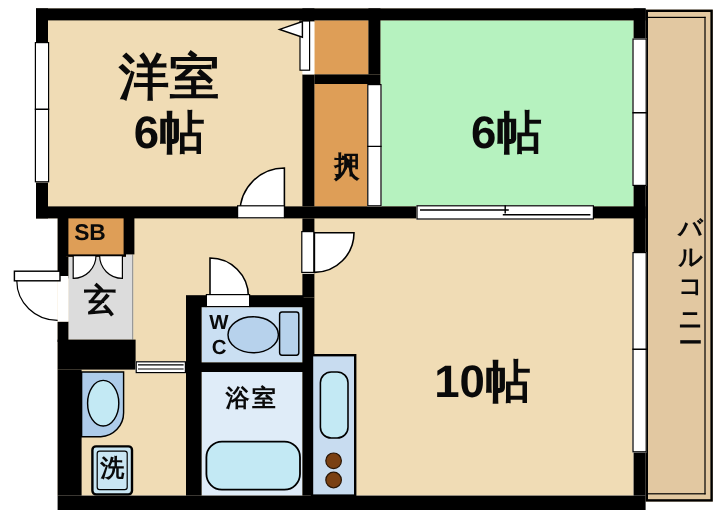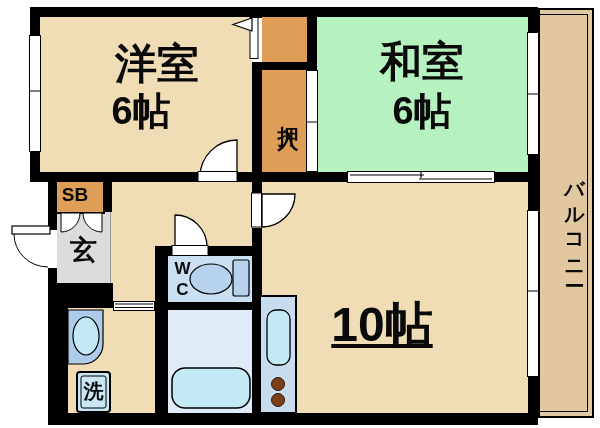--- a/index.html
+++ b/index.html
@@ -106,25 +106,25 @@
     <ellipse cx="86" cy="336" rx="13" ry="19" fill="#C3E9F4" stroke="#000" stroke-width="1.2"></ellipse>
 
     <rect x="77" y="372" width="33" height="40" rx="3" fill="#C9E6F3" stroke="#000" stroke-width="2"></rect>
     <rect x="81" y="376" width="25" height="32" rx="2" fill="none" stroke="#000" stroke-width="1"></rect>
 
     <path d="M29 91 H41 M527 94 H539 M527 291 H539 M306 122 H318" stroke="#000" stroke-width="1.2" fill="none"></path>
     <path d="M350 175 H424 M419 179 H492 M421 171 V178" stroke="#000" stroke-width="1.2" fill="none"></path>
     <path d="M115 304 H153 M115 307.5 H153" stroke="#000" stroke-width="1" fill="none"></path>
   </svg>
 
-  <div class="lbl" style="left:41px;top:42px;width:200px;font-size:42px;margin-left:16px;">洋室</div>
+  <div class="lbl" style="left:41px;top:42px;width:200px;font-size:42px;">洋室</div>
   <div class="lbl" style="left:41px;top:92px;width:200px;font-size:38px;">6帖</div>
-  <div class="lbl" style="left:322px;top:40px;width:200px;font-size:42px;">和室</div>
   <div class="lbl" style="left:322px;top:92px;width:200px;font-size:38px;">6帖</div>
-  <div class="lbl" style="left:282px;top:300px;width:200px;font-size:48px;text-decoration:underline;">10帖</div>
+  <div class="lbl" style="left:302px;top:300px;width:200px;font-size:38px;">10帖</div>
   <div class="lbl vtext" style="left:547px;top:122px;width:38px;height:200px;font-size:20px;letter-spacing:4px;">バルコニー</div>
   <div class="lbl vtext" style="left:271px;top:80px;width:28px;height:64px;font-size:21px;letter-spacing:3px;">押入</div>
   <div class="lbl" style="left:57px;top:236px;width:53px;font-size:27px;">玄</div>
   <div class="lbl" style="left:57px;top:185px;width:36px;font-size:19px;">SB</div>
   <div class="lbl vtext" style="left:167px;top:257px;width:24px;height:46px;font-size:17px;letter-spacing:2px;">WC</div>
+  <div class="lbl" style="left:168px;top:322px;width:84px;font-size:20px;letter-spacing:2px;">浴室</div>
   <div class="lbl" style="left:77px;top:381px;width:33px;font-size:20px;">洗</div>
 
 </div>
 
 </body></html>

